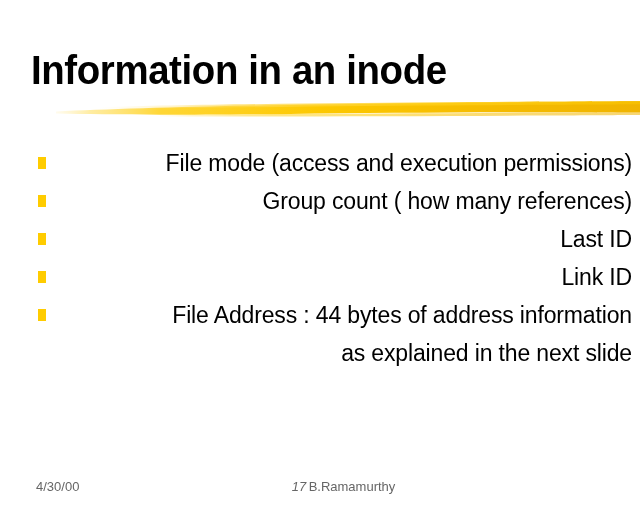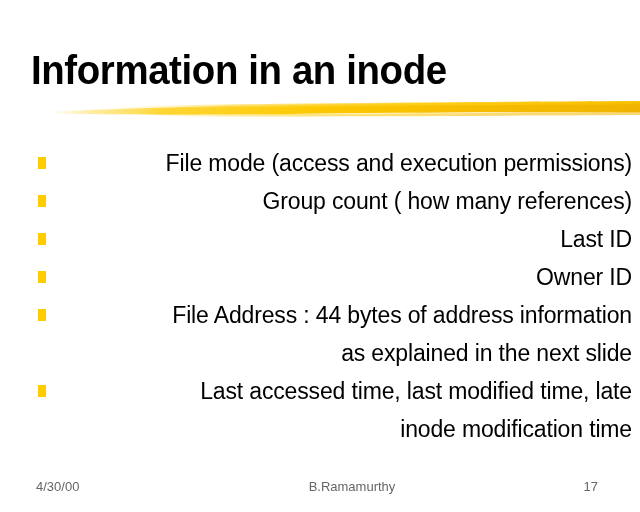--- a/index.html
+++ b/index.html
@@ -103,21 +103,22 @@
     top: 0;
     width: 640px;
     text-align: center;
     padding-left: 32px;
   }
   .footer-pagenum {
     position: absolute;
     left: 0;
     top: 0;
     width: 598px;
-    text-align: right;
+    text-align: center;
+    font-style: italic;
   }
 </style>
 </head>
 <body>
 
 <div class="slide">
 
   <div class="slide-title">Information in an inode</div>
 
   <svg class="title-rule" viewBox="0 0 600 26" preserveAspectRatio="none">
@@ -153,31 +154,26 @@
     <li class="bullet-item">
       <span class="bullet-marker"></span>
       <span class="bullet-text">Group count ( how many references)</span>
     </li>
     <li class="bullet-item">
       <span class="bullet-marker"></span>
       <span class="bullet-text">Last ID</span>
     </li>
     <li class="bullet-item">
       <span class="bullet-marker"></span>
-      <span class="bullet-text">Owner ID</span>
+      <span class="bullet-text">Link ID</span>
     </li>
     <li class="bullet-item">
       <span class="bullet-marker"></span>
       <span class="bullet-text">File Address : 44 bytes of address information
 as explained in the next slide</span>
-    </li>
-    <li class="bullet-item">
-      <span class="bullet-marker"></span>
-      <span class="bullet-text">Last accessed time, last modified time, late
-inode modification time</span>
     </li>
   </ul>
 
   <div class="footer">
     <span class="footer-date">4/30/00</span>
     <span class="footer-author">B.Ramamurthy</span>
     <span class="footer-pagenum">17</span>
   </div>
 
 </div>

